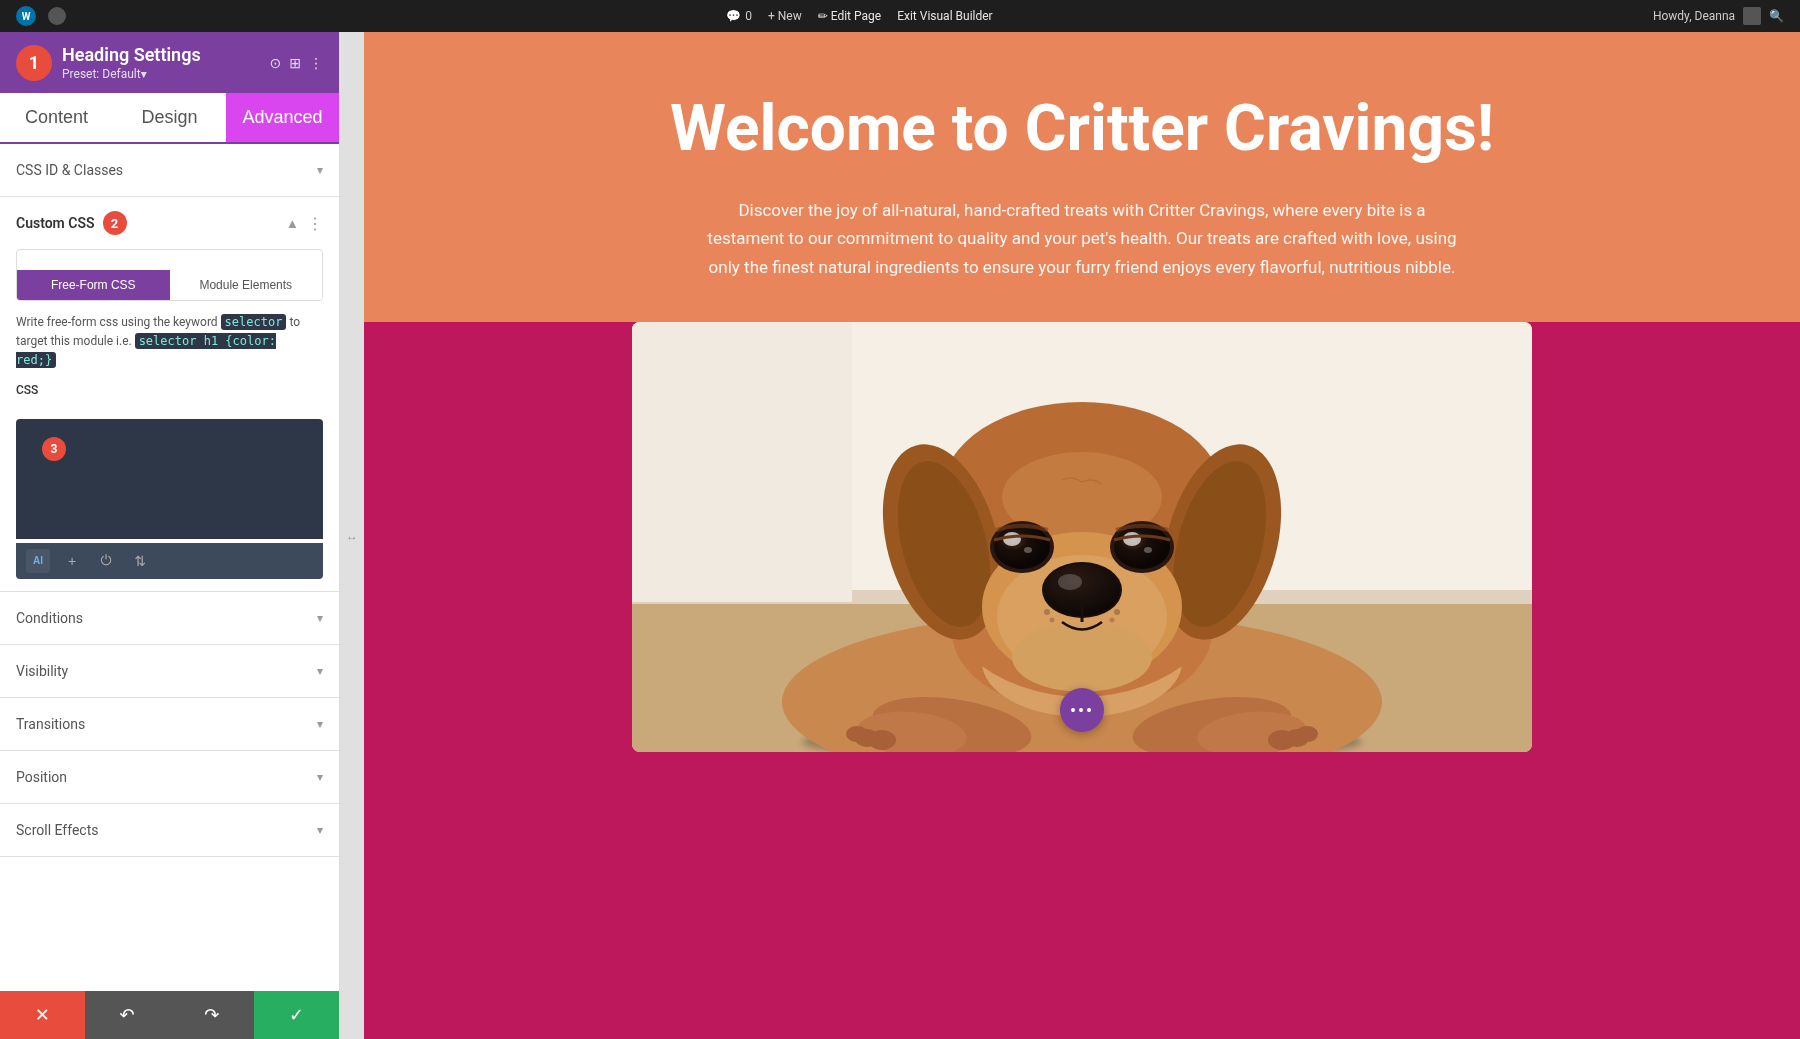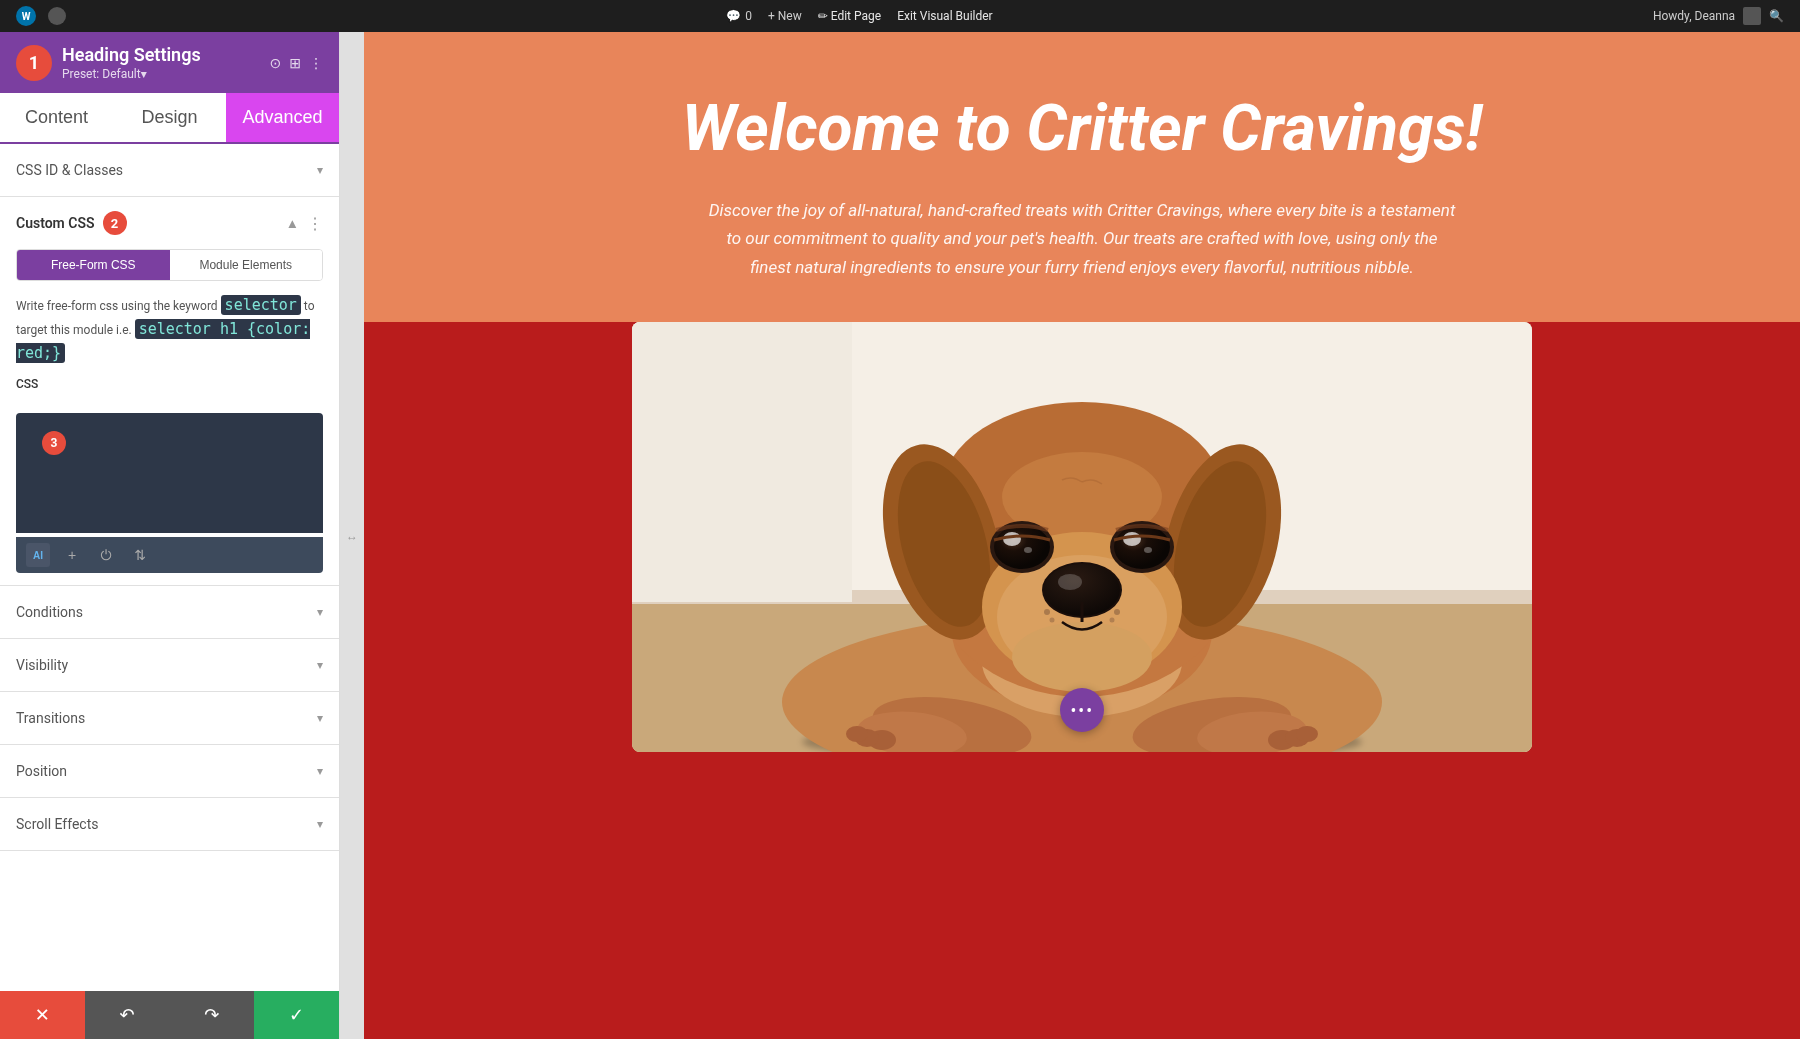--- a/index.html
+++ b/index.html
@@ -132,36 +132,37 @@
     }
     .css-subtab {
       flex: 1;
       padding: 8px;
       text-align: center;
       font-size: 12px;
       cursor: pointer;
       background: white;
       border: none;
       color: #555;
+      margin-top: 20px;
     }
     .css-subtab.active { background: #7b3fa0; color: white; }
 
     
     .css-info {
       padding: 0 16px 12px;
       font-size: 12px;
       color: #555;
       line-height: 1.6;
     }
     .css-info code {
       background: #2d3748;
       color: #81e6d9;
       padding: 1px 4px;
       border-radius: 3px;
-      font-size: 15px;
+      font-size: 12px;
     }
 
     
     .css-label {
       padding: 0 16px 22px;
       font-size: 12px;
       color: #333;
       font-weight: 500;
     }
 
@@ -251,25 +252,24 @@
     
     .preview-area {
       flex: 1;
       background: #e8855a;
       overflow: hidden;
       position: relative;
     }
     .preview-content {
       width: 100%;
       height: 100%;
-      background: #b91c1c;
+      background: #be185d;
       display: flex;
       flex-direction: column;
       align-items: flex-end;
-      font-style: italic;
     }
     .hero-section {
       width: 100%;
       background: #e8855a;
       padding: 60px 80px 40px;
       text-align: center;
     }
     .hero-title {
       font-size: 64px;
       font-weight: 700;

